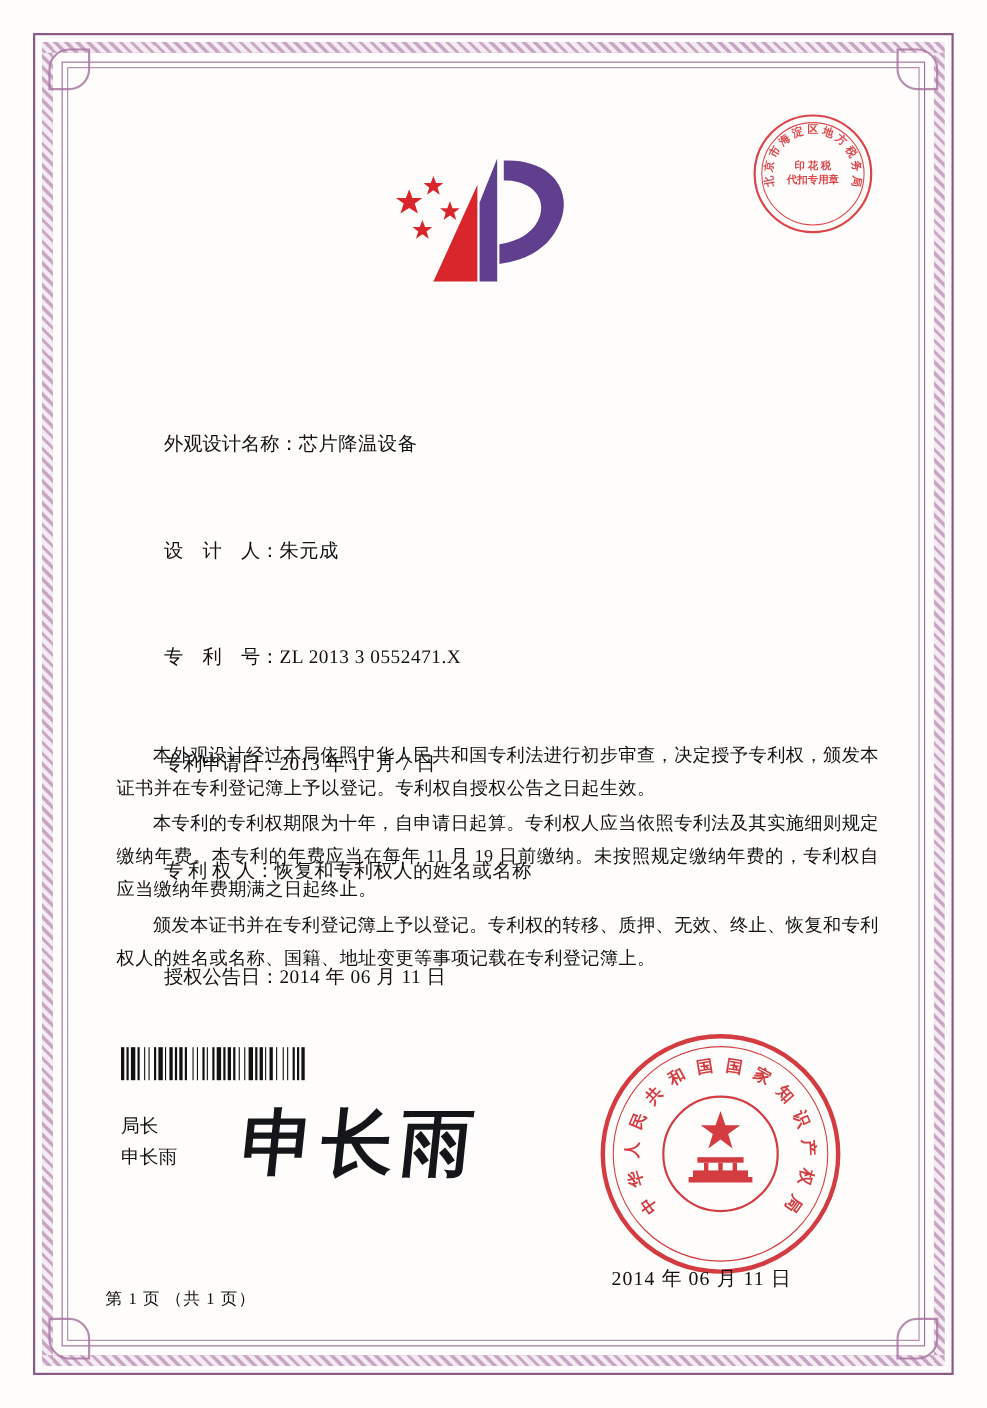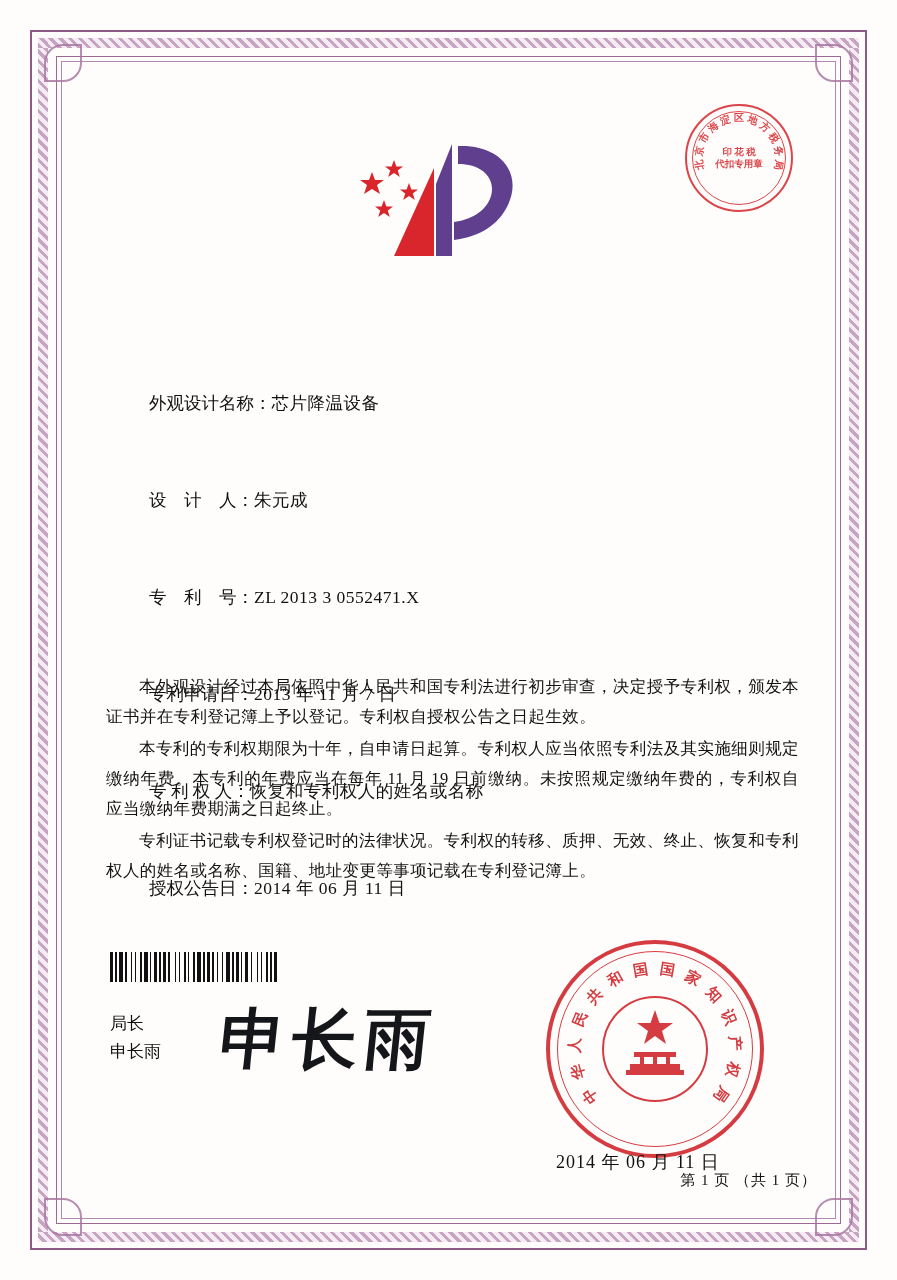--- a/index.html
+++ b/index.html
@@ -276,23 +276,23 @@
     position: absolute;
     left: 50%;
     top: 50%;
     transform-origin: 0 0;
     font-size: 10px;
     font-weight: bold;
   }
 
   .footer {
     position: absolute;
-    left: 0; right: 0;
+    left: 16px; right: 0;
     bottom: 10px;
-    text-align: right;
+    text-align: left;
     font-size: 15px;
     color: #111;
     letter-spacing: 1px;
   }
 </style>
 </head>
 <body>
 
 <div class="page">
 
@@ -365,21 +365,21 @@
         <span class="label">专 利 权 人：</span><span class="value">恢复和专利权人的姓名或名称</span>
       </div>
       <div class="field">
         <span class="label">授权公告日：</span><span class="value">2014 年 06 月 11 日</span>
       </div>
     </div>
 
     <div class="paragraphs">
       <p>本外观设计经过本局依照中华人民共和国专利法进行初步审查，决定授予专利权，颁发本证书并在专利登记簿上予以登记。专利权自授权公告之日起生效。</p>
       <p>本专利的专利权期限为十年，自申请日起算。专利权人应当依照专利法及其实施细则规定缴纳年费。本专利的年费应当在每年 11 月 19 日前缴纳。未按照规定缴纳年费的，专利权自应当缴纳年费期满之日起终止。</p>
-      <p>专利证书记载专利权登记时的法律状况。专利权的转移、质押、无效、终止、恢复和专利权人的姓名或名称、国籍、地址变更等事项记载在专利登记簿上。</p>
+      <p>颁发本证书并在专利登记簿上予以登记。专利权的转移、质押、无效、终止、恢复和专利权人的姓名或名称、国籍、地址变更等事项记载在专利登记簿上。</p>
     </div>
 
     <div class="barcode" id="barcode">
         <i style="left: 0px; width: 3px;"></i>
         <i style="left: 5px; width: 2px;"></i>
         <i style="left: 9px; width: 4px;"></i>
         <i style="left: 15px; width: 2px;"></i>
         <i style="left: 21px; width: 1px;"></i>
         <i style="left: 25px; width: 1px;"></i>
         <i style="left: 30px; width: 2px;"></i>

